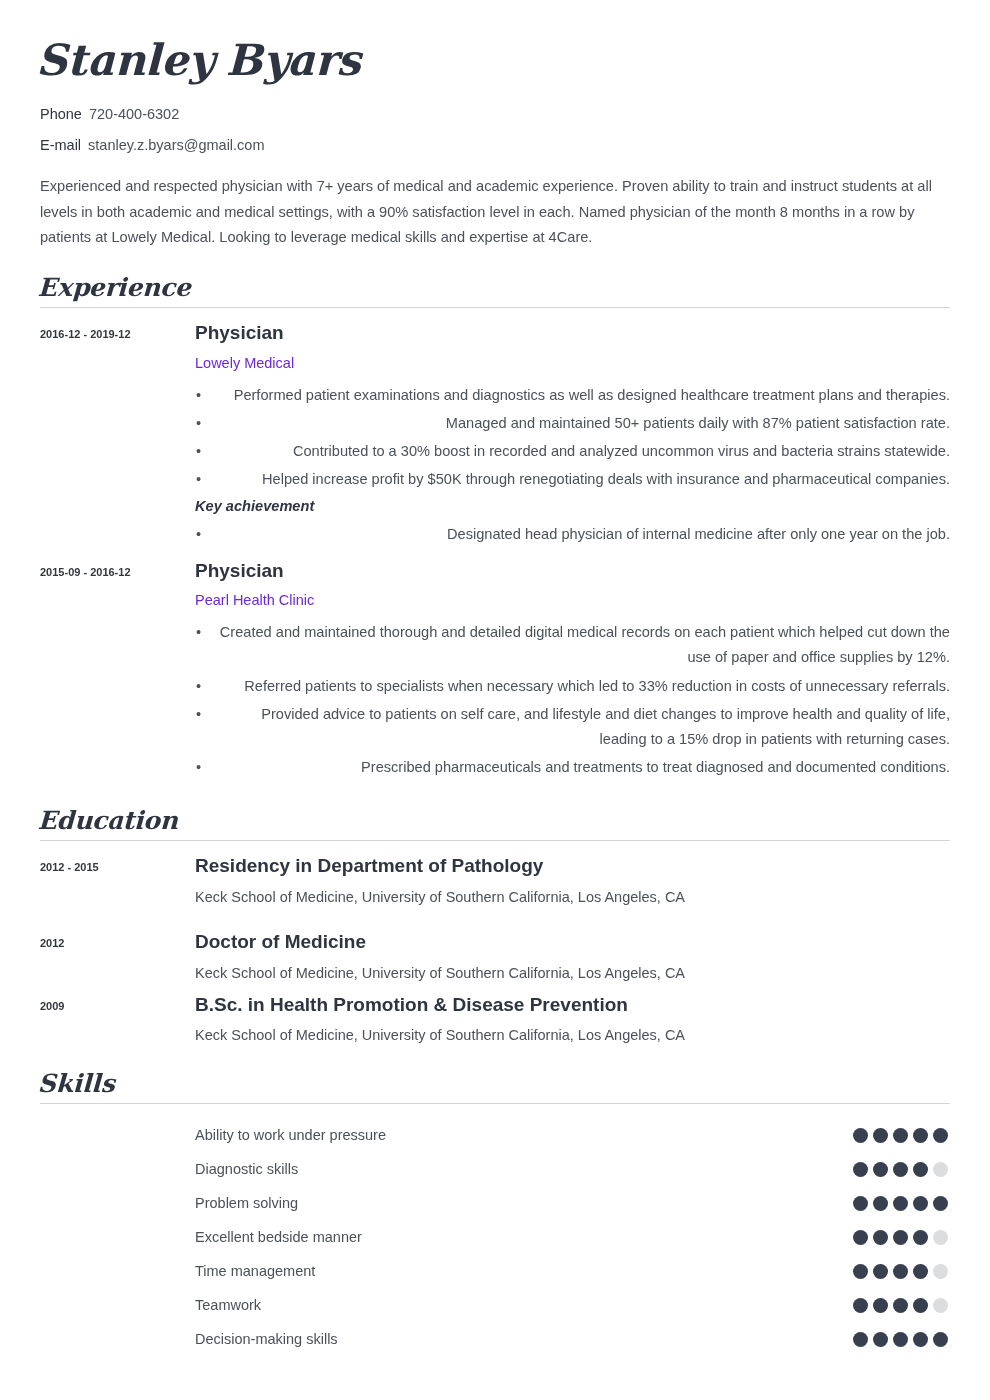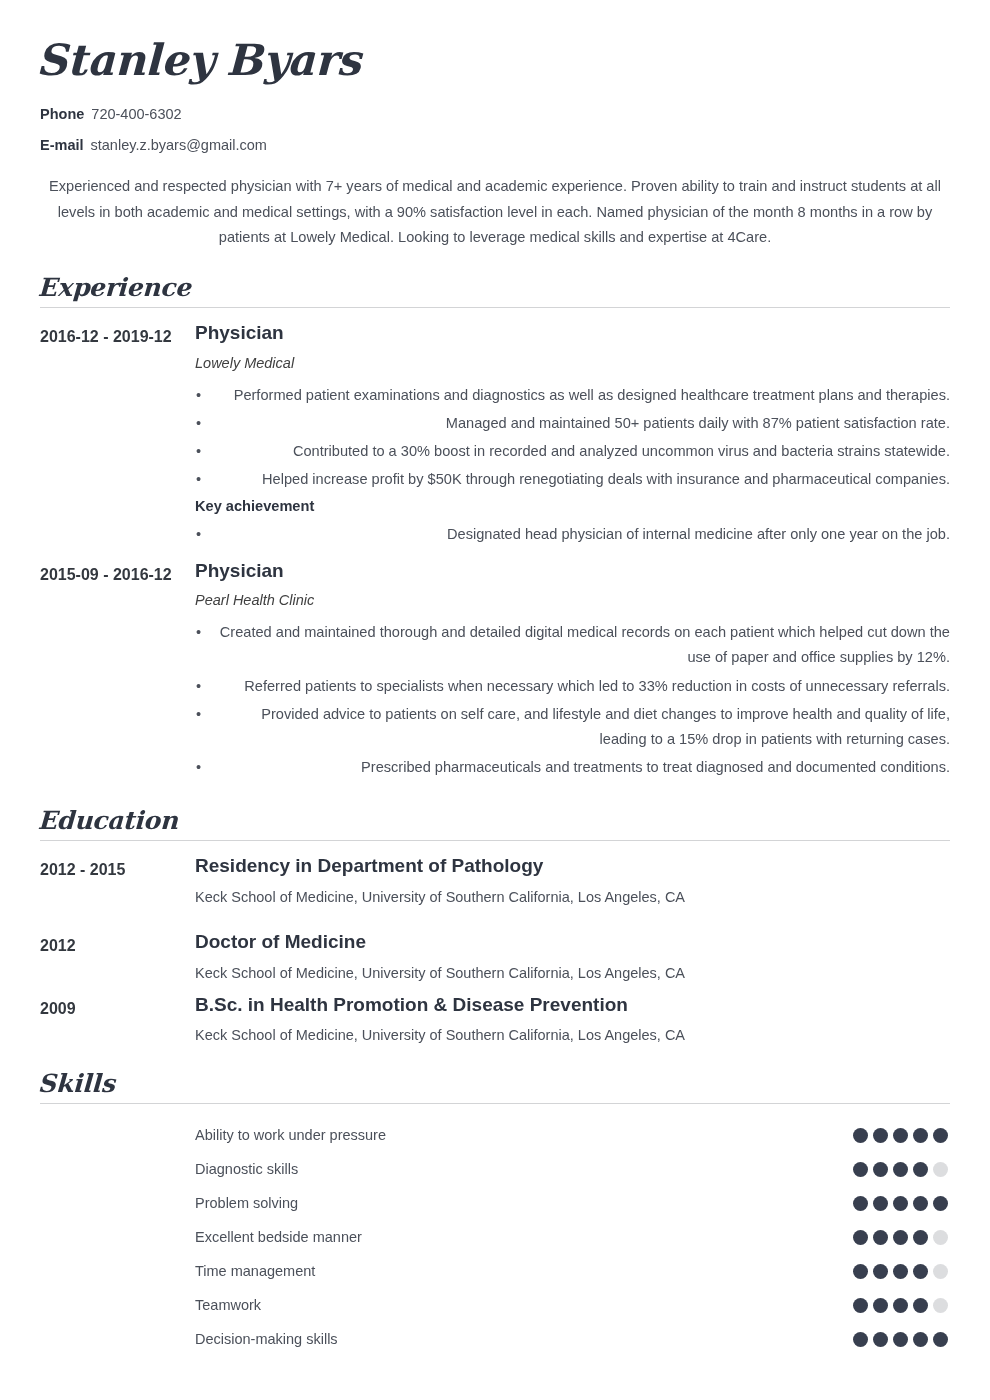--- a/index.html
+++ b/index.html
@@ -40,35 +40,35 @@
     display: inline-block;
   }
 
   .contact-row {
     font-size: 14.5px;
     line-height: 1;
     margin-bottom: 16px;
     white-space: nowrap;
   }
   .contact-label {
-    font-weight: 700;
+    font-weight: 400;
     color: #2e3440;
     margin-right: 7px;
   }
   .contact-value {
     color: #4b505a;
   }
 
   .summary {
     font-size: 14.6px;
     line-height: 1.72;
     color: #4b505a;
     margin-top: 22px;
     margin-bottom: 0;
-    text-align: center;
+    text-align: left;
     max-width: 910px;
   }
 
   
   .section {
     margin-top: 24px;
   }
   .section-title {
     font-family: "DejaVu Serif", "Liberation Serif", serif;
     font-weight: 700;
@@ -91,41 +91,40 @@
 
   
   .entry {
     display: flex;
     align-items: flex-start;
     margin-bottom: 4px;
   }
   .entry-date {
     width: 155px;
     flex: 0 0 155px;
-    font-size: 16px;
+    font-size: 11px;
     font-weight: 700;
     color: #33383f;
     padding-top: 5px;
     line-height: 1.3;
   }
   .entry-body {
     flex: 1 1 auto;
     min-width: 0;
   }
   .entry-title {
     font-size: 19px;
     font-weight: 700;
     color: #2e3440;
     margin: 0 0 9px 0;
     line-height: 1.2;
   }
   .entry-subtitle {
     font-size: 14.5px;
-    font-style: italic;
-    color: #404040;
+    color: #6d28d9;
     margin: 0 0 10px 0;
     line-height: 1.3;
   }
   .entry-school {
     font-size: 14.5px;
     color: #4b505a;
     margin: 0;
     line-height: 1.4;
   }
 
@@ -151,20 +150,21 @@
     color: #4b505a;
     font-size: 14.6px;
     line-height: 1.72;
   }
   .key-achievement {
     font-size: 14.6px;
     font-weight: 700;
     color: #2e3440;
     margin: 3px 0 3px 0;
     line-height: 1.6;
+    font-style: italic;
   }
 
   
   .exp-entry { margin-bottom: 10px; }
   .edu-entry { margin-bottom: 24px; justify-content: center; }
   .edu-entry.tight { margin-bottom: 10px; }
 
   
   .skills-list { margin-top: 2px; }
   .skill-row {

